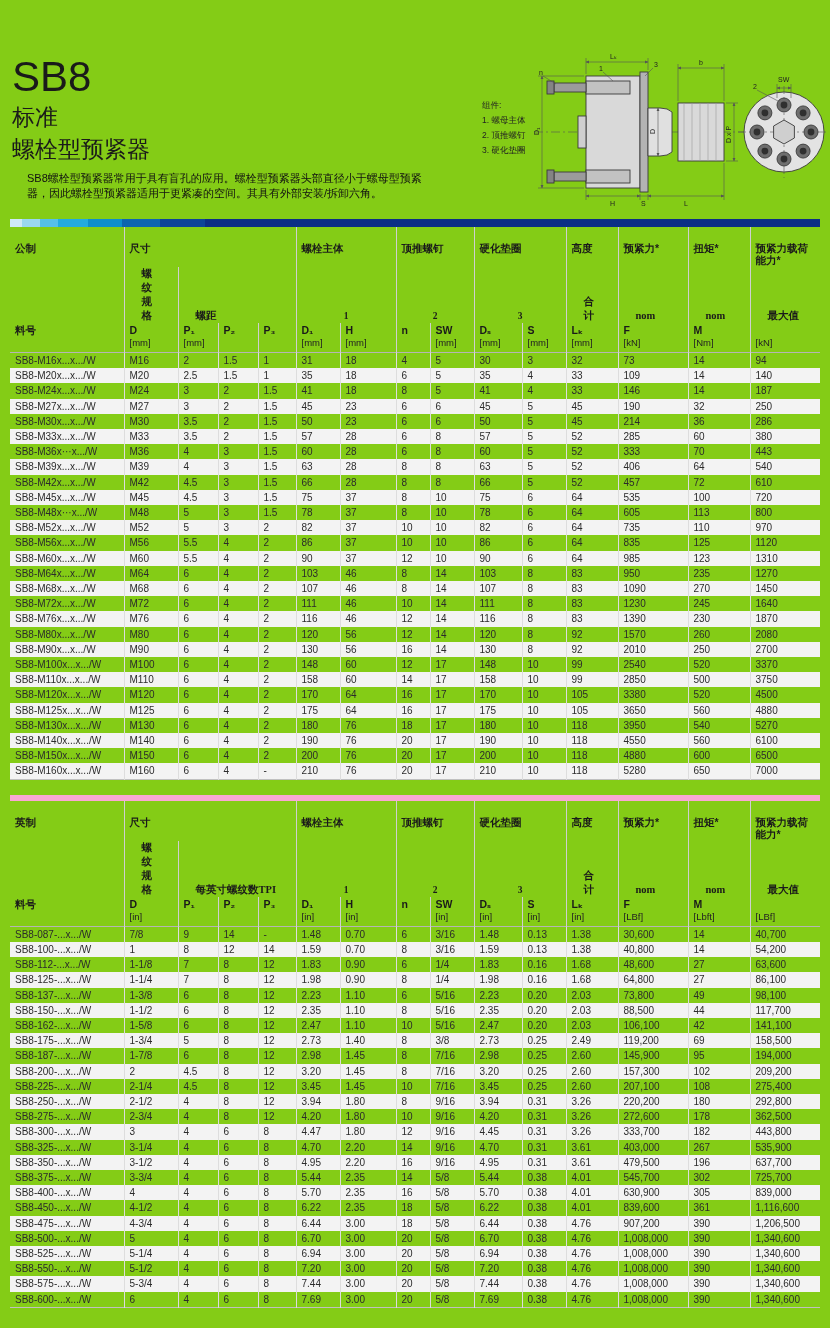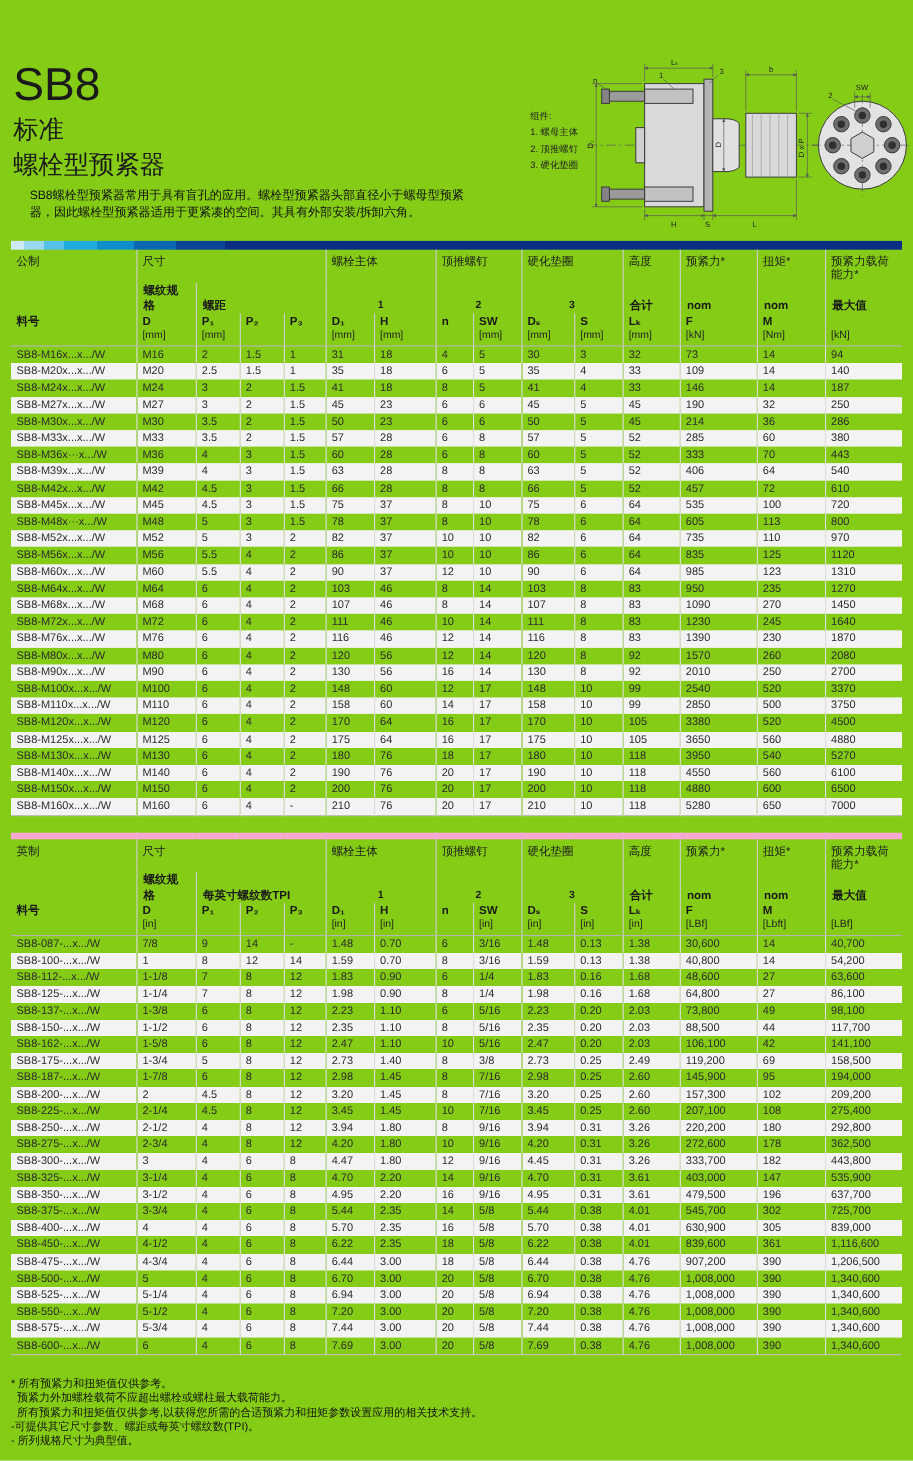--- a/index.html
+++ b/index.html
@@ -25,22 +25,22 @@
   .bluebar{height:8px;width:810px;background:linear-gradient(90deg,
     #cfeaf7 0,#cfeaf7 12px,#9ad8f0 12px,#9ad8f0 30px,#55c0e8 30px,#55c0e8 48px,
     #22abdf 48px,#22abdf 78px,#0e8ecb 78px,#0e8ecb 112px,#0d66b0 112px,#0d66b0 150px,
     #0c4497 150px,#0c4497 195px,#0b2e85 195px,#0b2e85 100%);}
   table.spec{border-collapse:collapse;table-layout:fixed;width:810px;border-bottom:1px solid #c0c0c0;}
   table.spec.imperial{margin-top:15px;border-top:6px solid #f9a8d4;}
   table.spec th{text-align:left;vertical-align:bottom;white-space:normal;}
   table.spec thead{border-bottom:1px solid #b5b5b5;}
   table.spec th{border-left:1px solid #cfcfcf;}
   table.spec tr>th:first-child{border-left:none;}
-  tr.g th{padding:5px 5px 1px 5px;font-size:10.5px;line-height:12px;font-weight:400;vertical-align:top;}
-  tr.s th{padding:0 6px;font-size:10.5px;line-height:14px;font-weight:700;}
+  tr.g th{padding:15px 5px 1px 5px;font-size:10.5px;line-height:12px;font-weight:700;vertical-align:top;}
+  tr.s th{padding:0 17px;font-size:10.5px;line-height:14px;font-weight:700;font-family:Liberation Serif, serif;}
   tr.s th.ref{text-align:center;font-size:9.5px;}
   tr.y th{padding:0 5px;font-size:10.5px;line-height:14px;font-weight:700;}
   tr.u th{padding:0 5px 4px 5px;font-size:9.5px;line-height:11px;font-weight:400;color:#222;}
   table.spec td{font-size:10px;line-height:13.2px;padding:1px 5px;color:#2b2b2b;
     white-space:nowrap;overflow:hidden;border-left:1px solid #ddd;}
   table.spec tr>td:first-child{border-left:none;}
   table.spec tbody tr:nth-child(even){background:#f3f3f3;}
 
   
   .notes{margin-top:20px;}
@@ -1060,21 +1060,21 @@
             <td>6</td>
             <td>8</td>
             <td>4.70</td>
             <td>2.20</td>
             <td>14</td>
             <td>9/16</td>
             <td>4.70</td>
             <td>0.31</td>
             <td>3.61</td>
             <td>403,000</td>
-            <td>147</td>
+            <td>267</td>
             <td>535,900</td>
           </tr>
           <tr>
             <td>SB8-350-...x.../W</td>
             <td>3-1/2</td>
             <td>4</td>
             <td>6</td>
             <td>8</td>
             <td>4.95</td>
             <td>2.20</td>

